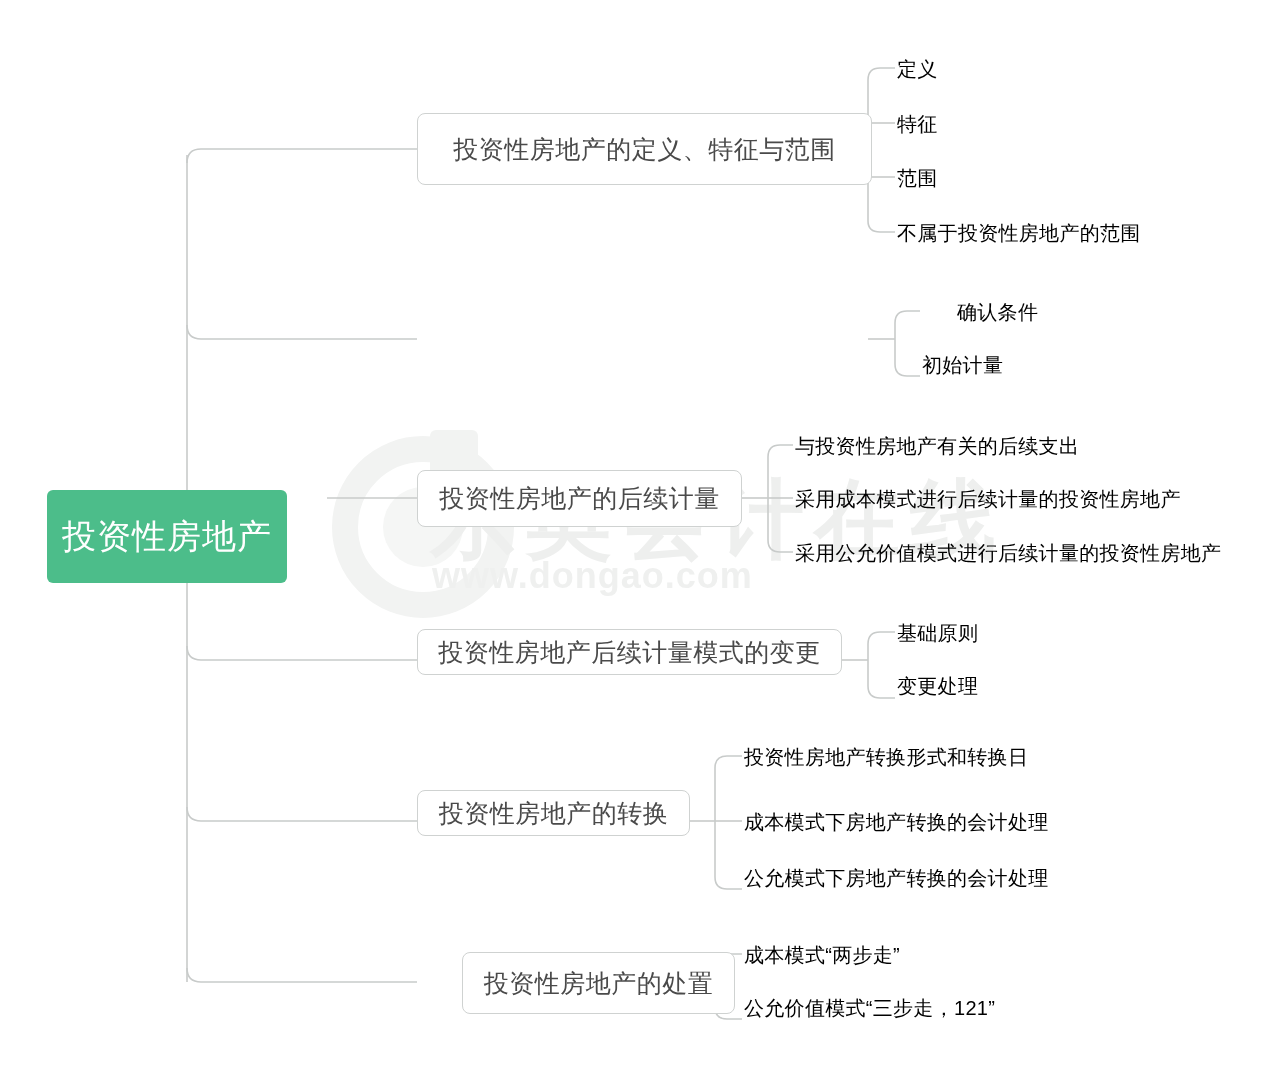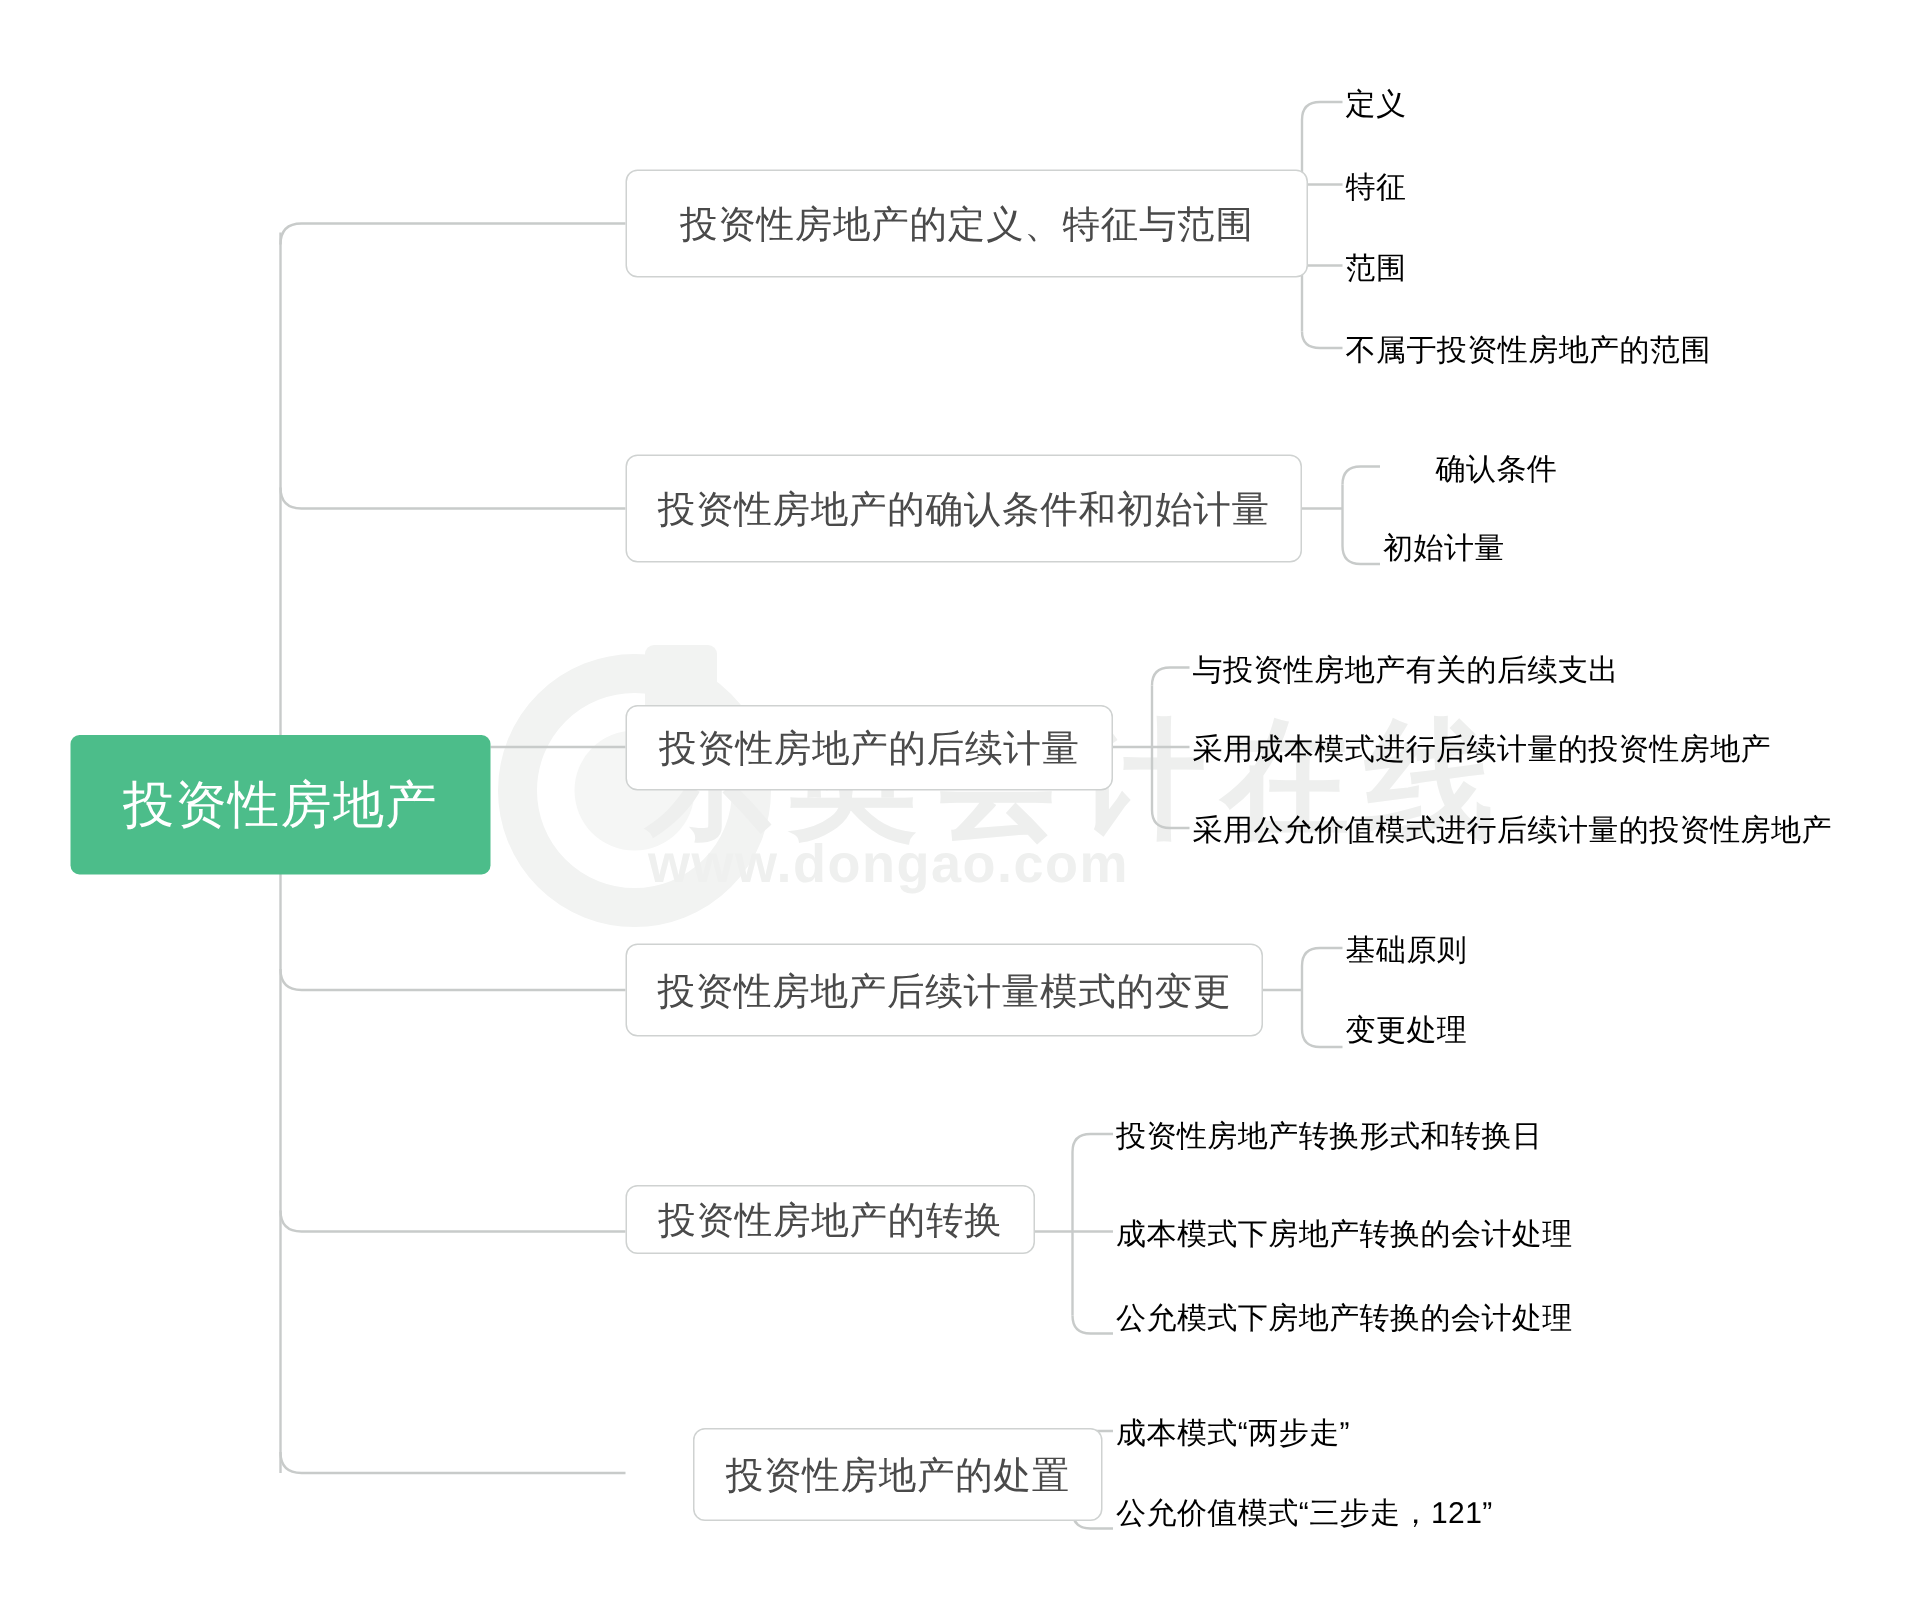--- a/index.html
+++ b/index.html
@@ -71,21 +71,21 @@
   .lines {
     position: absolute;
     left: 0; top: 0;
     z-index: 2;
   }
 
   
   .root-node {
     position: absolute;
     left: 47px; top: 490px;
-    width: 280px; height: 93px;
+    width: 240px; height: 93px;
     background: #4cbd8a;
     border-radius: 6px;
     color: #ffffff;
     font-size: 34px;
     letter-spacing: 1px;
     display: flex;
     align-items: center;
     justify-content: center;
     z-index: 4;
     box-sizing: border-box;
@@ -175,25 +175,24 @@
       <path d="M715,966 L715,1007"></path>
       <path d="M715,966 Q715,954 727,954 L742,954"></path>
       <path d="M715,1007 Q715,1019 727,1019 L742,1019"></path>
     </g>
   </svg>
 
   <div class="root-node">投资性房地产</div>
 
   <div class="branch-box" style="left:417px; top:113px; width:455px; height:72px;">投资性房地产的定义、特征与范围</div>
 
-  <div class="branch-box" style="left:417px; top:303px; width:451px; height:72px;">投资性房地产的确认条件和初始计量</div>
 
   <div class="branch-box" style="left:417px; top:470px; width:325px; height:57px;">投资性房地产的后续计量</div>
 
-  <div class="branch-box" style="left:417px; top:629px; width:425px; height:62px;">投资性房地产后续计量模式的变更</div>
+  <div class="branch-box" style="left:417px; top:629px; width:425px; height:46px;">投资性房地产后续计量模式的变更</div>
 
   <div class="branch-box" style="left:417px; top:790px; width:273px; height:46px;">投资性房地产的转换</div>
 
   <div class="branch-box" style="left:417px; top:952px; width:273px; height:62px;margin-left:45px;">投资性房地产的处置</div>
 
   <div class="leaf" style="left:897px; top:56px;">定义</div>
   <div class="leaf" style="left:897px; top:111px;">特征</div>
   <div class="leaf" style="left:897px; top:165px;">范围</div>
   <div class="leaf" style="left:897px; top:220px;">不属于投资性房地产的范围</div>
 

